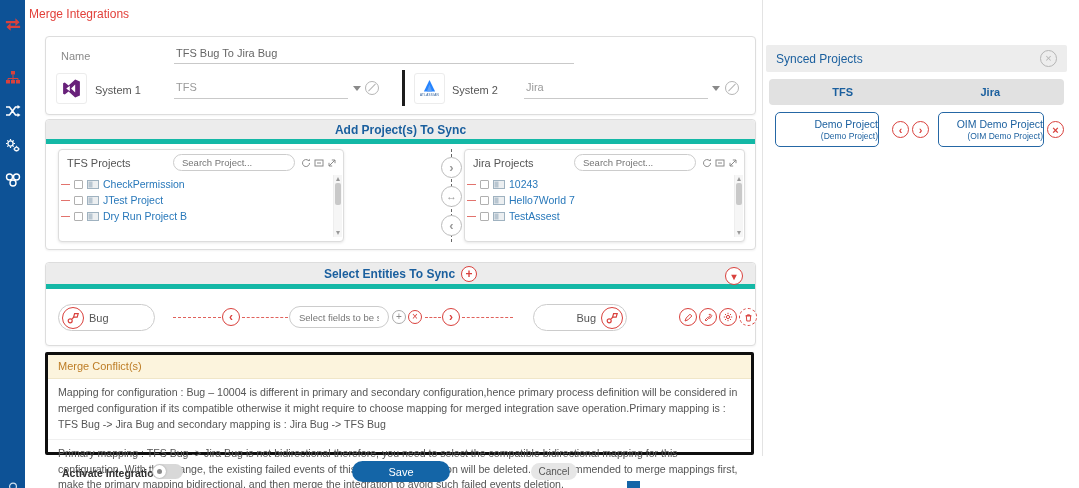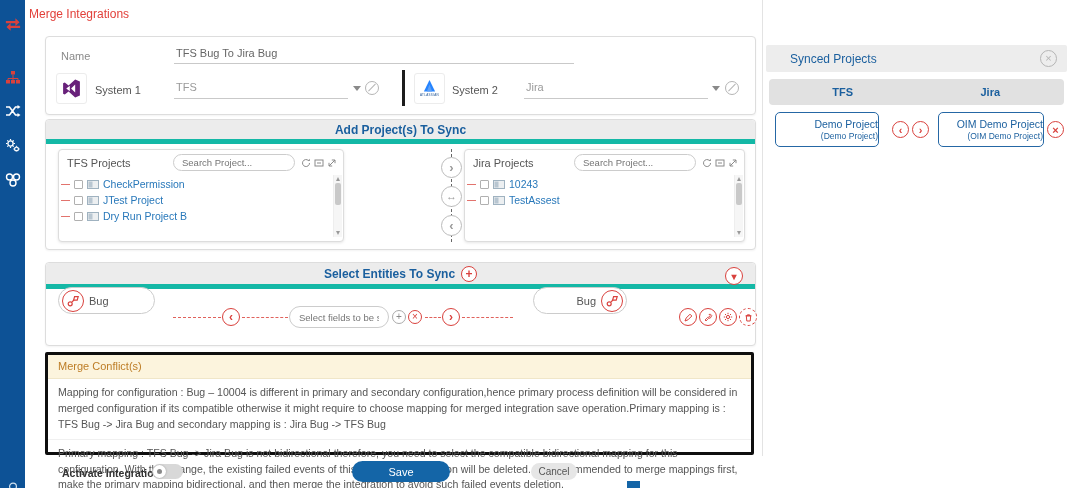--- a/index.html
+++ b/index.html
@@ -59,21 +59,21 @@
   .tcircle { position:absolute; left:0; width:21px; height:21px; border:1px solid #bbb; border-radius:50%; background:#fff;
              color:#999; text-align:center; line-height:19px; font-size:13px; font-weight:bold; }
 
   
   #panel-entities { left:45px; top:262px; width:711px; height:84px; }
   #panel-entities .panel-header { height:26px; }
   .circle-red { border:1.5px solid #d9413d; border-radius:50%; color:#d9413d; background:#fff;
                 display:flex; align-items:center; justify-content:center; }
   .hdr-add { width:16px; height:16px; font-size:12px; font-weight:bold; line-height:1; }
   .hdr-collapse { position:absolute; right:12px; top:4px; width:18px; height:18px; font-size:10px; }
-  .entity-pill { position:absolute; top:24px; height:27px; border:1px solid #ccc; border-radius:14px; background:#fff;
+  .entity-pill { position:absolute; top:41px; height:27px; border:1px solid #ccc; border-radius:14px; background:#fff;
                  display:flex; align-items:center; gap:5px; font-size:11px; color:#555; }
   .bug-badge { width:22px; height:22px; flex:none; }
   .dash { position:absolute; top:54px; height:0; border-top:1px dashed #e0625c; }
   .flow-circle { position:absolute; top:45px; width:18px; height:18px; font-size:12px; font-weight:bold; line-height:1; }
   .fields-input { position:absolute; left:243px; top:43px; width:100px; height:22px; border:1px solid #ccc; border-radius:11px;
                   font-size:9.5px; color:#888; padding:0 9px; outline:none; font-family:"Liberation Sans",sans-serif; }
   .mini-circle { position:absolute; top:47px; width:14px; height:14px; border-radius:50%; background:#fff;
                  display:flex; align-items:center; justify-content:center; font-size:10px; line-height:1; }
   .mini-gray { border:1px solid #aaa; color:#888; }
   .mini-red { border:1px solid #d9413d; color:#d9413d; }
@@ -95,21 +95,21 @@
   .btn-save { position:absolute; left:352px; top:461px; width:98px; height:21px; background:#1465a7; border:none; border-radius:11px;
               color:#fff; font-size:11px; font-family:"Liberation Sans",sans-serif; cursor:pointer; }
   .btn-cancel { position:absolute; left:531px; top:463px; width:46px; height:17px; background:#e6e6e6; border:none; border-radius:9px;
                 color:#555; font-size:10px; font-family:"Liberation Sans",sans-serif; cursor:pointer; }
   .artifact { position:absolute; left:627px; top:481px; width:13px; height:7px; background:#1465a7; }
 
   
   .synced { position:absolute; left:762px; top:0; width:317px; height:456px; background:#fff; border-left:1px solid #e3e3e3; }
   .synced-header { position:absolute; left:3px; top:45px; width:301px; height:27px; background:#ededed; border-radius:2px;
                    display:flex; align-items:center; padding:0 10px; }
-  .synced-title { font-size:12px; color:#1a5f9e;margin-left:14px; }
+  .synced-title { font-size:12px; color:#1a5f9e; }
   .synced-close { margin-left:auto; width:17px; height:17px; border:1px solid #b5b5b5; border-radius:50%; color:#b5b5b5;
                   display:flex; align-items:center; justify-content:center; font-size:11px; line-height:1; }
   .synced-cols { position:absolute; left:6px; top:79px; width:295px; height:26px; background:#e1e1e1; border-radius:4px; display:flex; }
   .synced-col { flex:1; display:flex; align-items:center; justify-content:center; font-size:11px; font-weight:bold; color:#1a5f9e; }
   .sp-box { position:absolute; top:112px; height:35px; border:1px solid #2567a5; border-radius:5px; background:#fff;
             display:flex; flex-direction:column; align-items:flex-end; justify-content:center; }
   .sp-name { font-size:10.5px; color:#1a5f9e; line-height:1.2; }
   .sp-sub { font-size:8.5px; color:#1a5f9e; line-height:1.2; }
   .sp-arrow { position:absolute; top:121px; width:17px; height:17px; font-size:11px; font-weight:bold; }
   .sp-remove { position:absolute; left:284px; top:121px; width:17px; height:17px; font-size:11px; font-weight:bold; }
@@ -304,20 +304,29 @@
           </svg>
         <span>10243</span>
       </div>
       <div class="pitem">
         <span class="tree-dash"></span>
         <span class="cb"></span>
         <svg width="12" height="9" viewBox="0 0 12 9">
             <rect x=".5" y=".5" width="11" height="8" fill="#eceff1" stroke="#9fb2c0"></rect>
             <rect x="1.5" y="1.5" width="4" height="6" fill="#b8c6d1"></rect>
           </svg>
+        <span>Hello7World 7</span>
+      </div>
+      <div class="pitem">
+        <span class="tree-dash"></span>
+        <span class="cb"></span>
+        <svg width="12" height="9" viewBox="0 0 12 9">
+            <rect x=".5" y=".5" width="11" height="8" fill="#eceff1" stroke="#9fb2c0"></rect>
+            <rect x="1.5" y="1.5" width="4" height="6" fill="#b8c6d1"></rect>
+          </svg>
         <span>TestAssest</span>
       </div>
       <div class="vscroll">
         <span class="varr up"></span>
         <span class="vthumb"></span>
         <span class="varr dn"></span>
       </div>
     </div>
   </div>
 </div>

